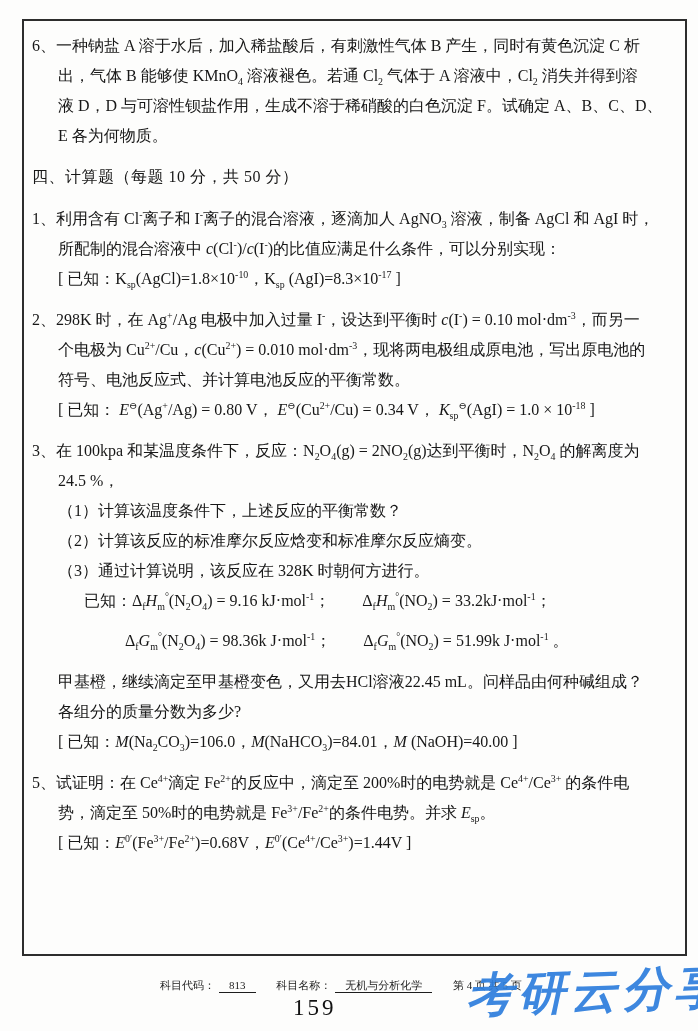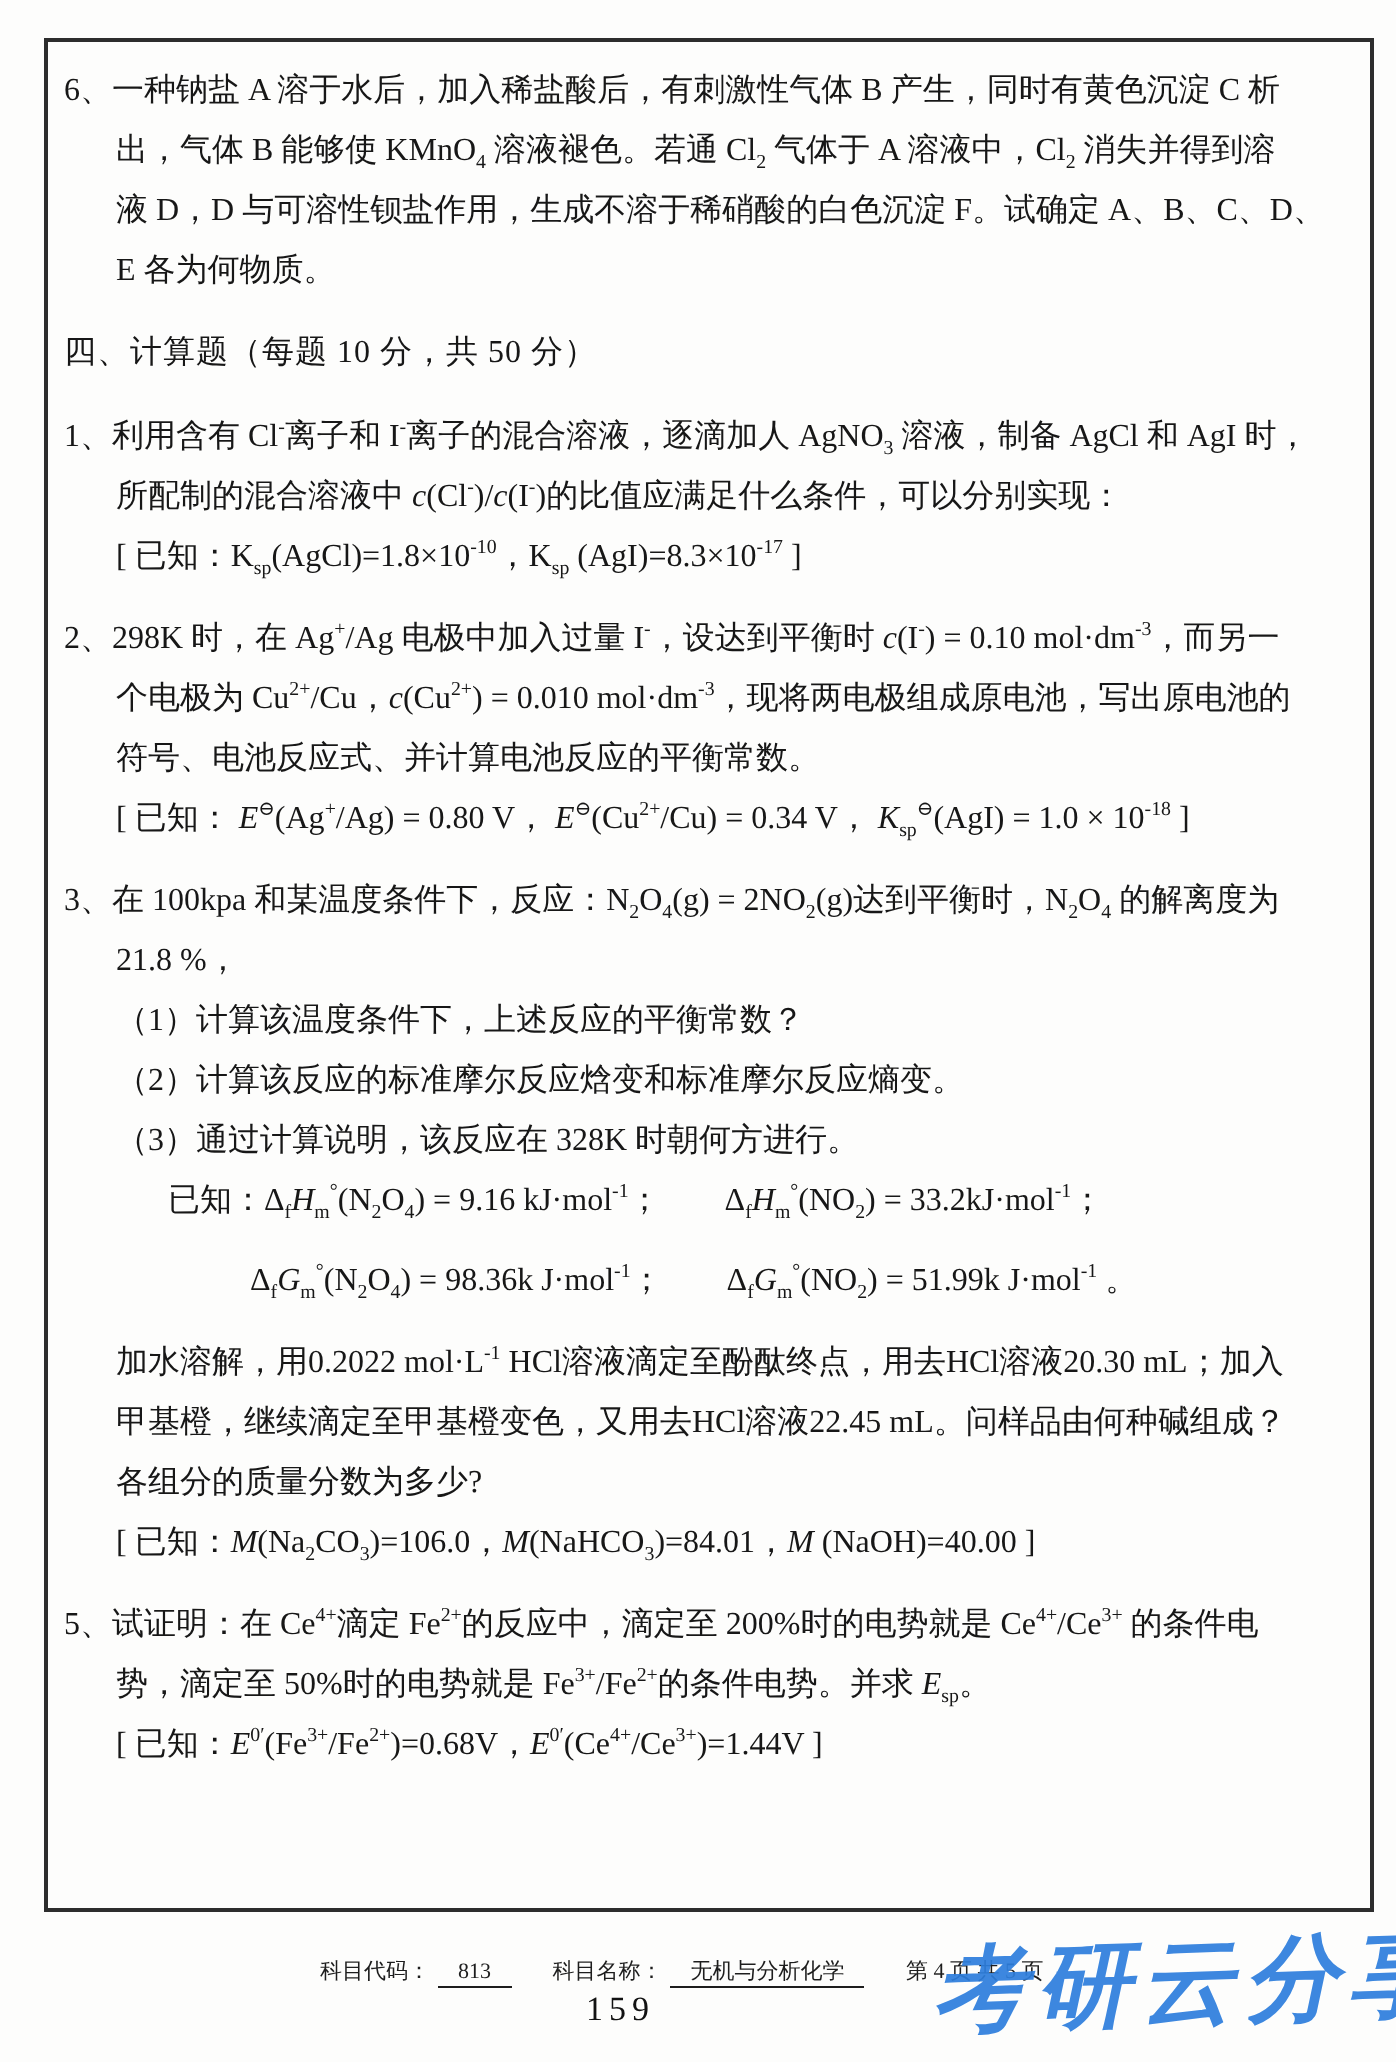--- a/index.html
+++ b/index.html
@@ -51,21 +51,21 @@
   }
   .footer .u {
     border-bottom: 1px solid #1d1d1d;
     padding: 0 10px 1px 10px;
     margin: 0 4px;
   }
   .footer .gap { margin-left: 14px; }
   .pagenum {
     position: absolute;
     left: 293px; top: 995px;
-    font-size: 17px;
+    font-size: 23px;
     letter-spacing: 3px;
     color: #121212;
   }
   .watermark {
     position: absolute;
     left: 466px; top: 960px;
     font-size: 47px;
     font-style: italic;
     font-weight: bold;
     letter-spacing: 5px;
@@ -98,30 +98,29 @@
 
     <section class="q">
       <div class="ln"><span class="num">2、</span><span>298K 时，在 Ag<sup>+</sup>/Ag 电极中加入过量 I<sup>-</sup>，设达到平衡时 <i>c</i>(I<sup>-</sup>) = 0.10 mol·dm<sup>-3</sup>，而另一</span></div>
       <div class="ln cont">个电极为 Cu<sup>2+</sup>/Cu，<i>c</i>(Cu<sup>2+</sup>) = 0.010 mol·dm<sup>-3</sup>，现将两电极组成原电池，写出原电池的</div>
       <div class="ln cont">符号、电池反应式、并计算电池反应的平衡常数。</div>
       <div class="ln cont">[ 已知： <i>E</i><sup>⊖</sup>(Ag<sup>+</sup>/Ag) = 0.80 V， <i>E</i><sup>⊖</sup>(Cu<sup>2+</sup>/Cu) = 0.34 V， <i>K</i><sub>sp</sub><sup>⊖</sup>(AgI) = 1.0 × 10<sup>-18</sup> ]</div>
     </section>
 
     <section class="q">
       <div class="ln"><span class="num">3、</span><span>在 100kpa 和某温度条件下，反应：N<sub>2</sub>O<sub>4</sub>(g) = 2NO<sub>2</sub>(g)达到平衡时，N<sub>2</sub>O<sub>4</sub> 的解离度为</span></div>
-      <div class="ln cont">21.8 %，</div>
+      <div class="ln cont">24.5 %，</div>
       <div class="ln cont">（1）计算该温度条件下，上述反应的平衡常数？</div>
       <div class="ln cont">（2）计算该反应的标准摩尔反应焓变和标准摩尔反应熵变。</div>
       <div class="ln cont">（3）通过计算说明，该反应在 328K 时朝何方进行。</div>
       <div class="ln indent2">已知：Δ<sub>f</sub><i>H</i><sub>m</sub><sup>°</sup>(N<sub>2</sub>O<sub>4</sub>) = 9.16 kJ·mol<sup>-1</sup>；  Δ<sub>f</sub><i>H</i><sub>m</sub><sup>°</sup>(NO<sub>2</sub>) = 33.2kJ·mol<sup>-1</sup>；</div>
       <div class="ln indent3 mt">Δ<sub>f</sub><i>G</i><sub>m</sub><sup>°</sup>(N<sub>2</sub>O<sub>4</sub>) = 98.36k J·mol<sup>-1</sup>；  Δ<sub>f</sub><i>G</i><sub>m</sub><sup>°</sup>(NO<sub>2</sub>) = 51.99k J·mol<sup>-1</sup> 。</div>
     </section>
 
     <section class="q">
-      <div class="ln cont">加水溶解，用0.2022 mol·L<sup>-1</sup> HCl溶液滴定至酚酞终点，用去HCl溶液20.30 mL；加入</div>
       <div class="ln cont">甲基橙，继续滴定至甲基橙变色，又用去HCl溶液22.45 mL。问样品由何种碱组成？</div>
       <div class="ln cont">各组分的质量分数为多少?</div>
       <div class="ln cont">[ 已知：<i>M</i>(Na<sub>2</sub>CO<sub>3</sub>)=106.0，<i>M</i>(NaHCO<sub>3</sub>)=84.01，<i>M</i> (NaOH)=40.00 ]</div>
     </section>
 
     <section class="q">
       <div class="ln"><span class="num">5、</span><span>试证明：在 Ce<sup>4+</sup>滴定 Fe<sup>2+</sup>的反应中，滴定至 200%时的电势就是 Ce<sup>4+</sup>/Ce<sup>3+</sup> 的条件电</span></div>
       <div class="ln cont">势，滴定至 50%时的电势就是 Fe<sup>3+</sup>/Fe<sup>2+</sup>的条件电势。并求 <i>E</i><sub>sp</sub>。</div>
       <div class="ln cont">[ 已知：<i>E</i><sup>0′</sup>(Fe<sup>3+</sup>/Fe<sup>2+</sup>)=0.68V，<i>E</i><sup>0′</sup>(Ce<sup>4+</sup>/Ce<sup>3+</sup>)=1.44V ]</div>
     </section>

